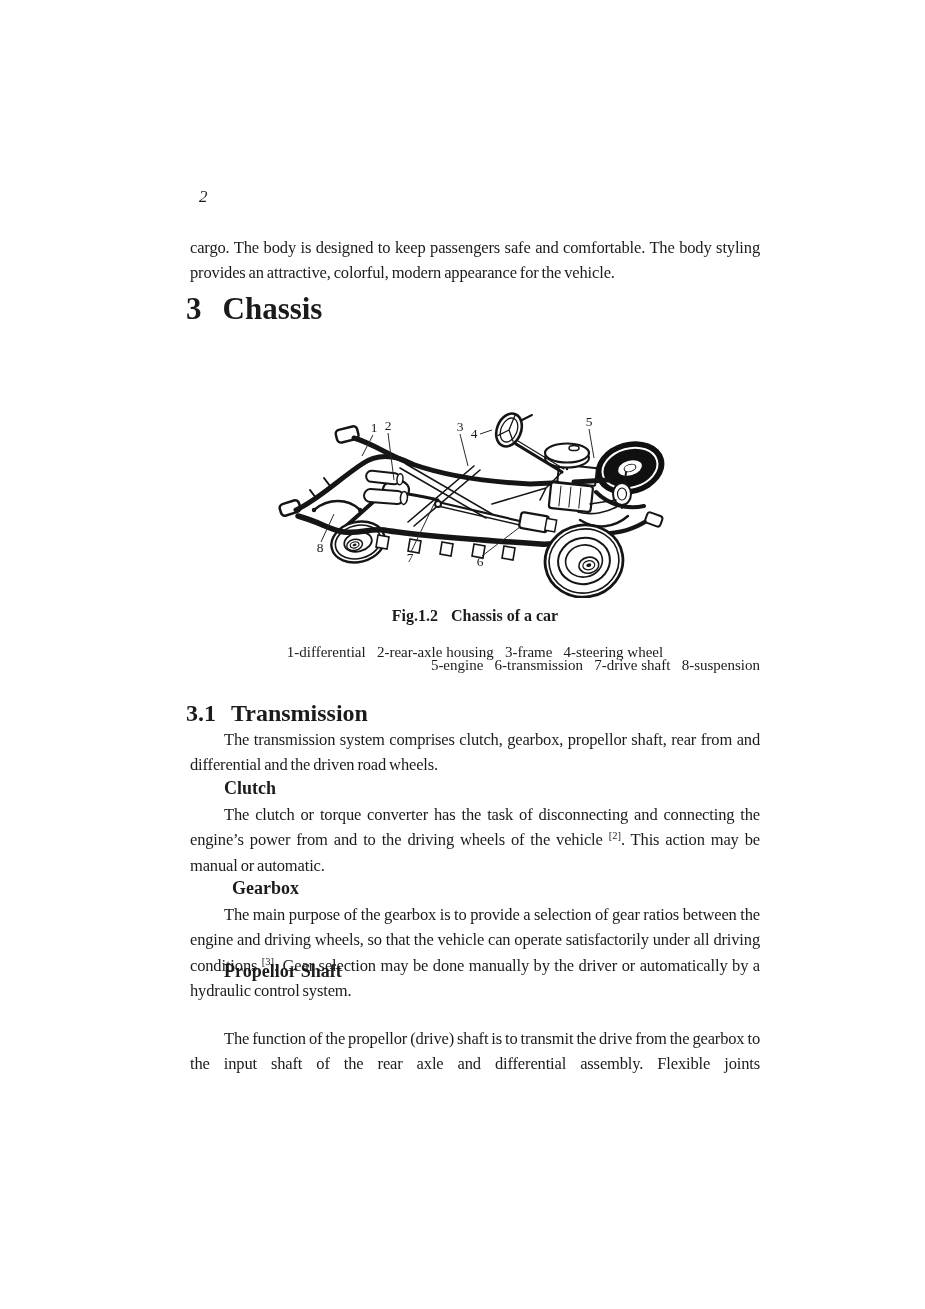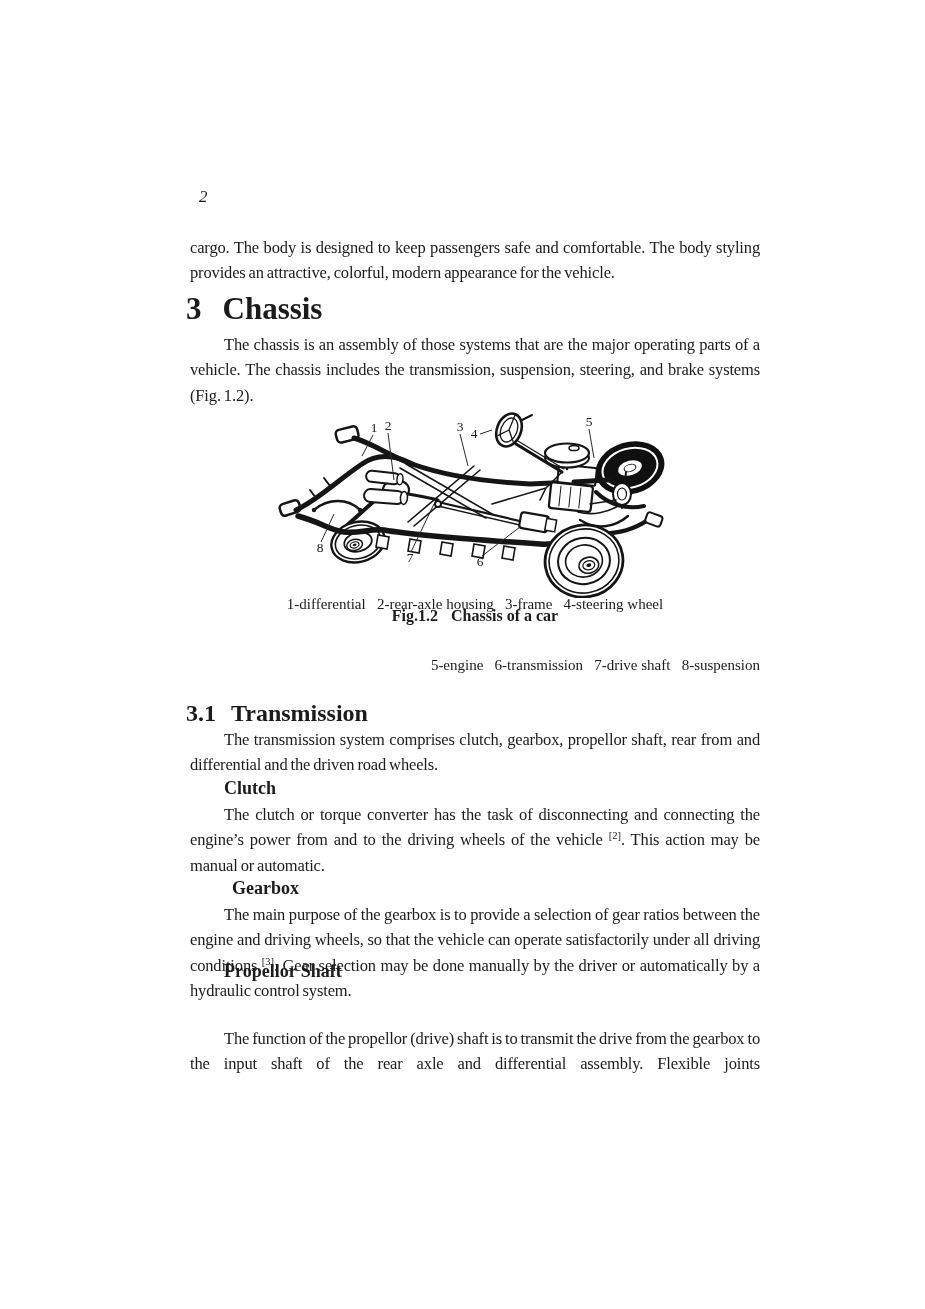--- a/index.html
+++ b/index.html
@@ -50,21 +50,20 @@
 <div class="page">
 
   <div class="abs page-number" style="left:199px;top:186px;">2</div>
 
   <div class="abs body-text" style="left:190px;top:235px;">cargo. The body is designed to keep passengers safe and comfortable. The body styling provides an attractive, colorful, modern appearance for the vehicle.</div>
 
   <div class="abs h-sec" style="left:186px;top:292px;">
     <span class="sec-num">3</span><span>Chassis</span>
   </div>
 
-  <div class="abs body-text indent" style="left:190px;top:332px;">The chassis is an assembly of those systems that are the major operating parts of a vehicle. The chassis includes the transmission, suspension, steering, and brake systems (Fig. 1.2).</div>
 
   <svg class="abs" style="left:278px;top:408px;" width="390" height="190" viewBox="0 0 390 190">
 
     <g transform="rotate(-16 352 60)">
       <ellipse cx="352" cy="60" rx="35" ry="26" fill="#101010"></ellipse>
       <ellipse cx="352" cy="60" rx="28" ry="19.5" fill="none" stroke="#ffffff" stroke-width="2"></ellipse>
       <ellipse cx="352" cy="60" rx="13" ry="8" fill="#ffffff" stroke="#101010" stroke-width="1.5"></ellipse>
       <ellipse cx="352" cy="60" rx="6" ry="3.5" fill="none" stroke="#101010" stroke-width="1"></ellipse>
     </g>
     <path class="ln" d="M 318,84 C 330,96 348,102 366,98" stroke-width="4"></path>
@@ -202,21 +201,21 @@
     <text class="callout" x="196" y="30" text-anchor="middle">4</text>
     <text class="callout" x="311" y="18" text-anchor="middle">5</text>
     <text class="callout" x="202" y="158" text-anchor="middle">6</text>
     <text class="callout" x="132" y="154" text-anchor="middle">7</text>
     <text class="callout" x="42" y="144" text-anchor="middle">8</text>
   </svg>
 
   <div class="abs fig-caption" style="left:190px;top:606px;">
     <span class="cap-label">Fig.1.2</span><span>Chassis of a car</span>
   </div>
-  <div class="abs fig-legend" style="left:190px;top:594px;">1-differential   2-rear-axle housing   3-frame   4-steering wheel</div>
+  <div class="abs fig-legend" style="left:190px;top:642px;">1-differential   2-rear-axle housing   3-frame   4-steering wheel</div>
   <div class="abs fig-legend" style="left:190px;top:655px;text-align:right;">5-engine   6-transmission   7-drive shaft   8-suspension</div>
 
   <div class="abs h-sub" style="left:186px;top:698px;">
     <span class="sec-num">3.1</span><span>Transmission</span>
   </div>
 
   <div class="abs body-text indent" style="left:190px;top:727px;">The transmission system comprises clutch, gearbox, propellor shaft, rear from and differential and the driven road wheels.</div>
 
   <div class="abs h-run" style="left:224px;top:776px;">Clutch</div>
   <div class="abs body-text indent" style="left:190px;top:802px;">

